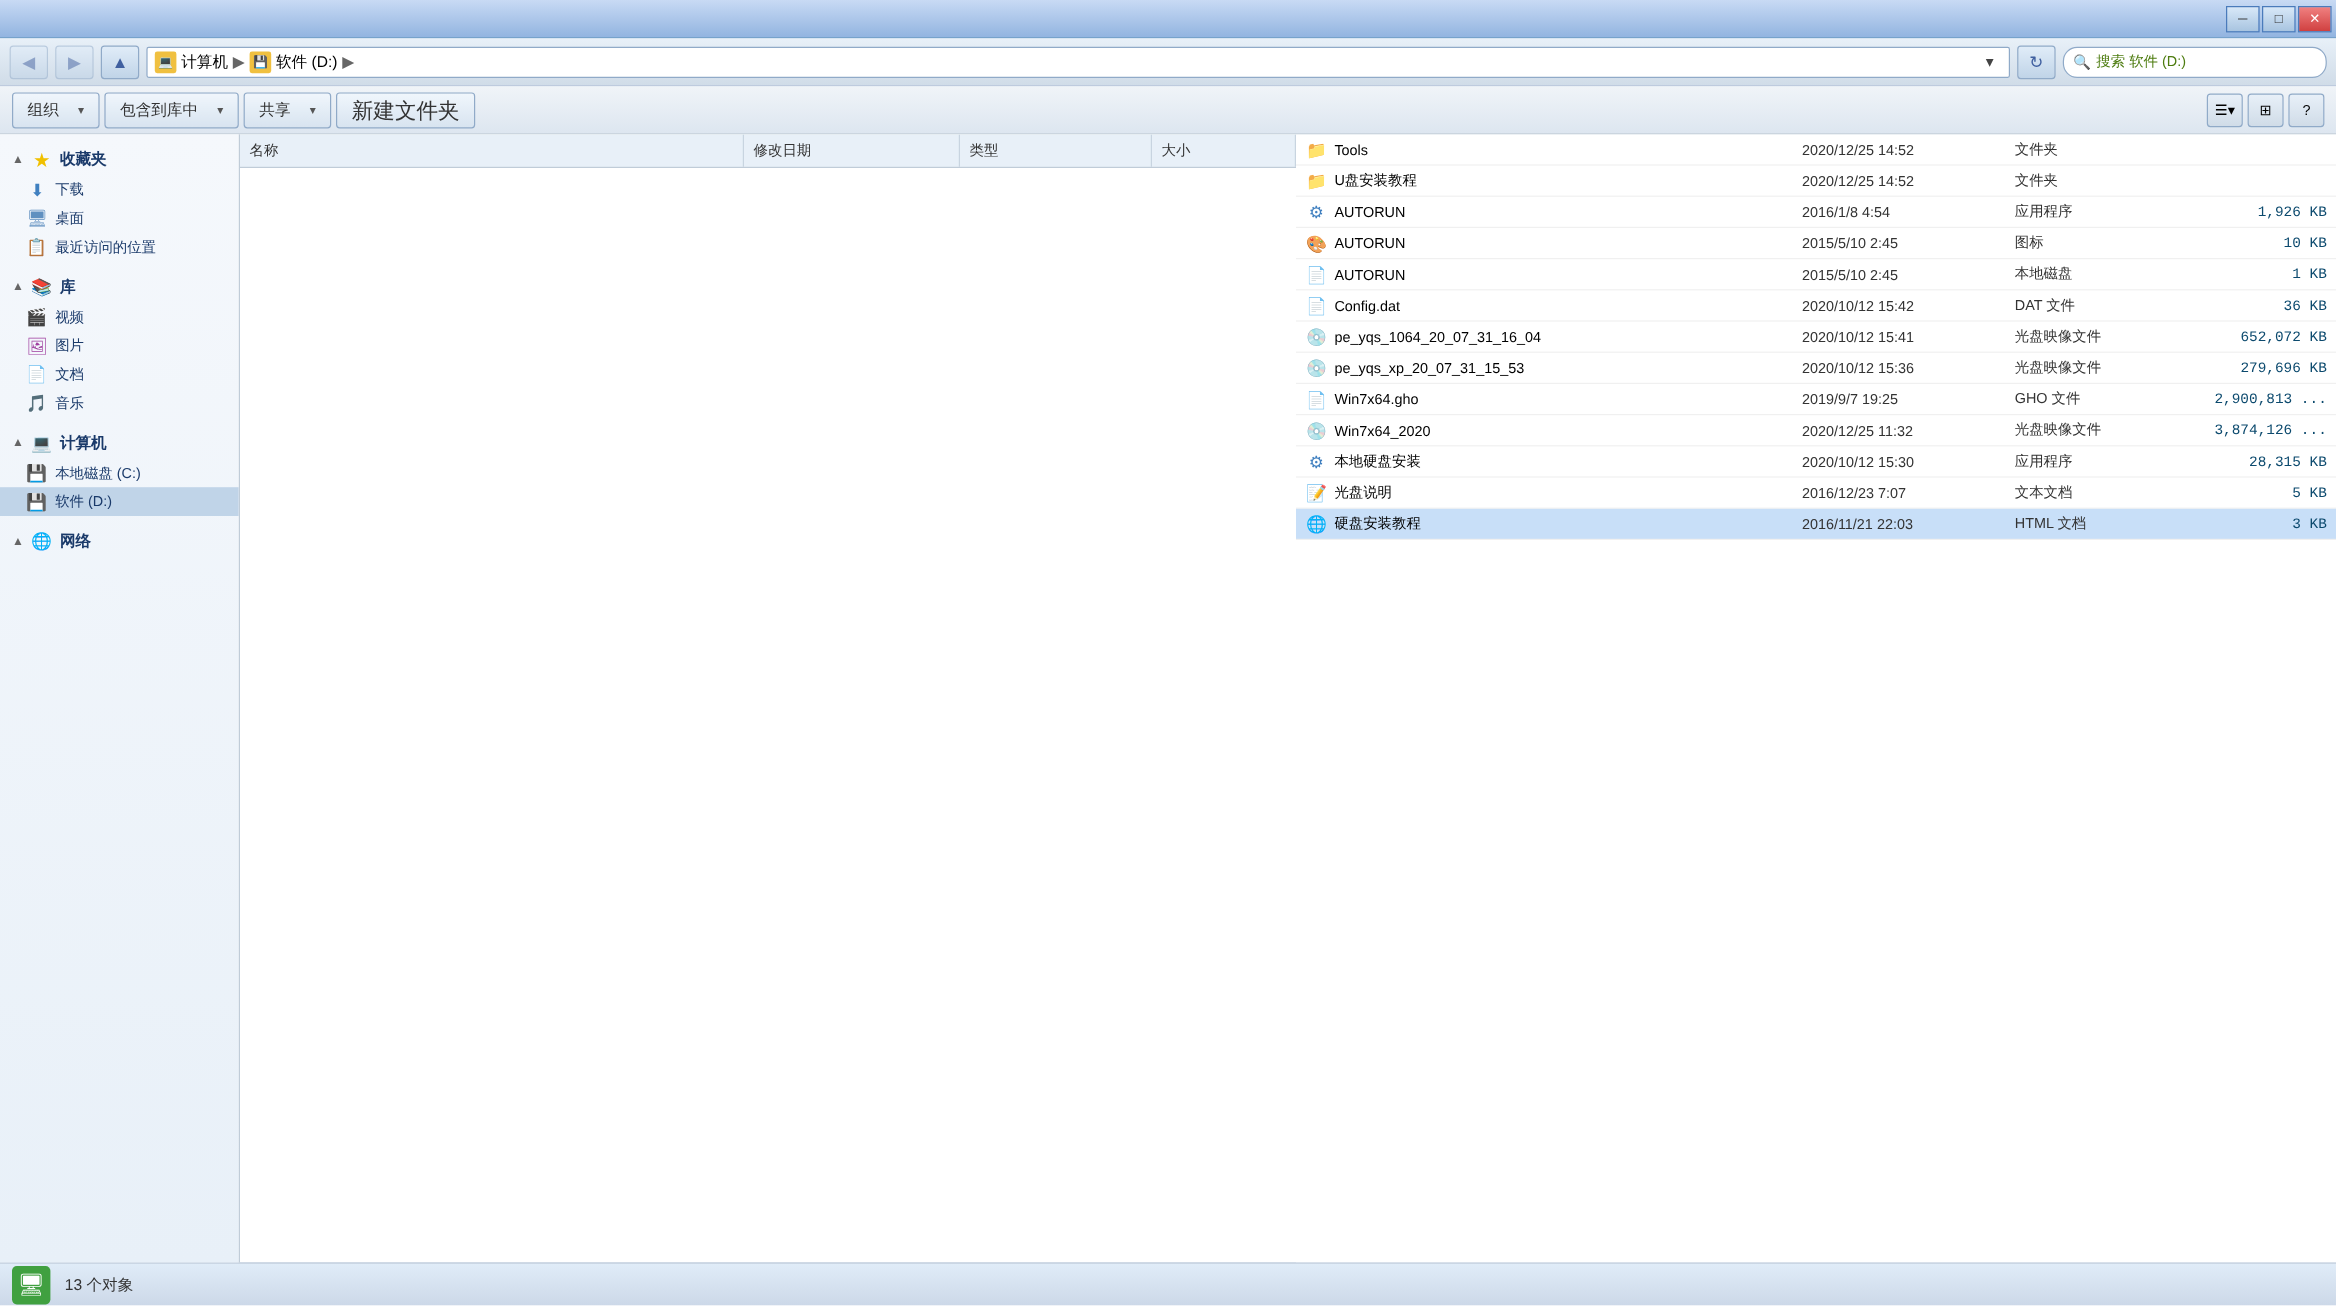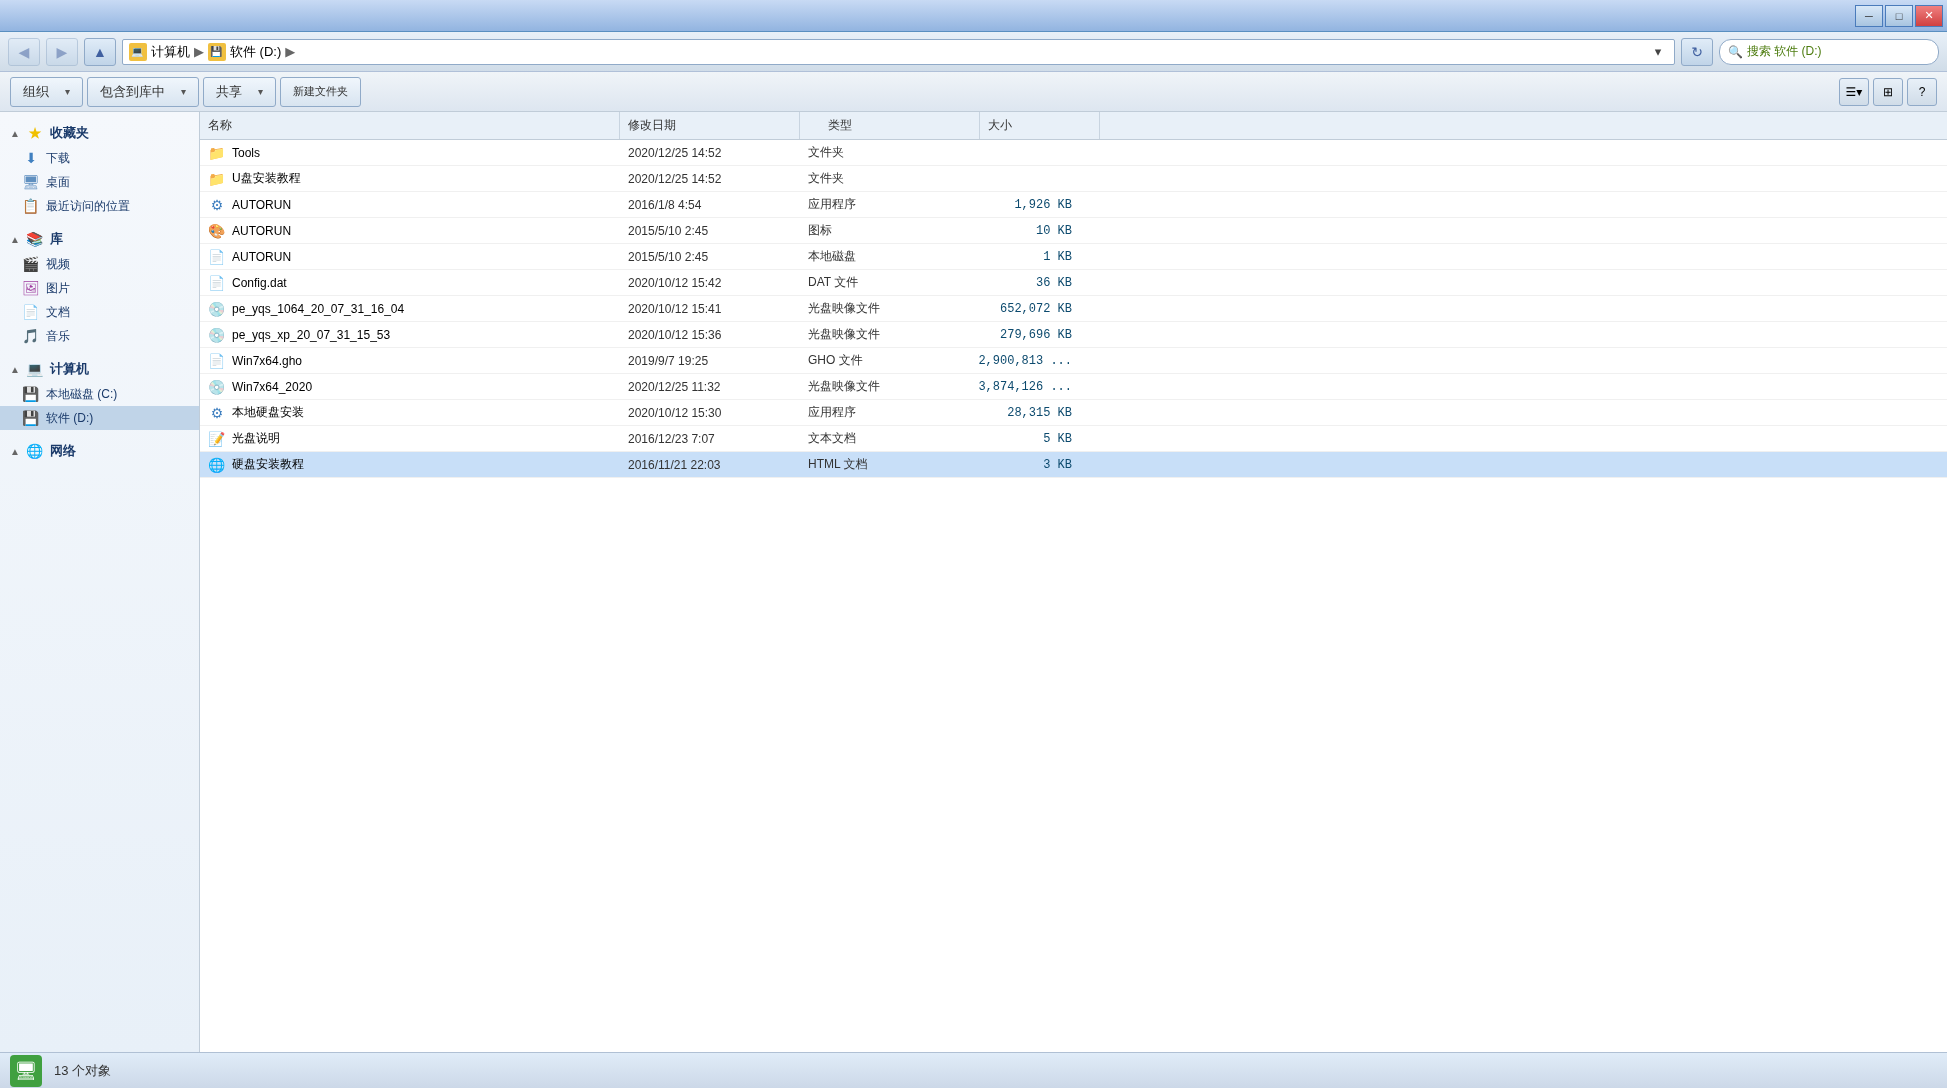--- a/index.html
+++ b/index.html
@@ -154,21 +154,21 @@
     .toolbar-btn .arrow { font-size: 10px; color: #555; }
     .new-folder-btn {
       height: 30px;
       padding: 0 12px;
       background: linear-gradient(to bottom, #f0f6fc, #d8e4f0);
       border: 1px solid #90aac8;
       border-radius: 3px;
       cursor: pointer;
       display: flex;
       align-items: center;
-      font-size: 11px;
+      font-size: 18px;
       color: #333;
     }
     .toolbar-right {
       margin-left: auto;
       display: flex;
       align-items: center;
       gap: 4px;
     }
     .view-btn {
       width: 30px;
@@ -245,21 +245,21 @@
     .icon-music { color: #e08000; }
     .icon-computer { color: #6090d0; }
     .icon-localdisk { color: #a0a0a0; }
     .icon-localdisk-d { color: #e08000; }
     .icon-network { color: #4080a0; }
 
     
     .file-area {
       flex: 1;
       display: flex;
-      flex-direction: column;
+      flex-direction: row;
       overflow: hidden;
     }
     .file-list-header {
       display: flex;
       align-items: center;
       background: #e8f0f8;
       border-bottom: 1px solid #c0ccd8;
       height: 28px;
       padding: 0;
       font-size: 12px;
@@ -270,21 +270,21 @@
       padding: 0 8px;
       height: 100%;
       display: flex;
       align-items: center;
       border-right: 1px solid #c8d4e0;
       cursor: pointer;
       white-space: nowrap;
     }
     .col-name { width: 420px; }
     .col-date { width: 180px; }
-    .col-type { width: 160px; margin-left: 20px; }
+    .col-type { width: 160px; }
     .col-size { width: 120px; }
 
     
     .file-list {
       flex: 1;
       overflow-y: auto;
       background: white;
     }
     .file-row {
       display: flex;

